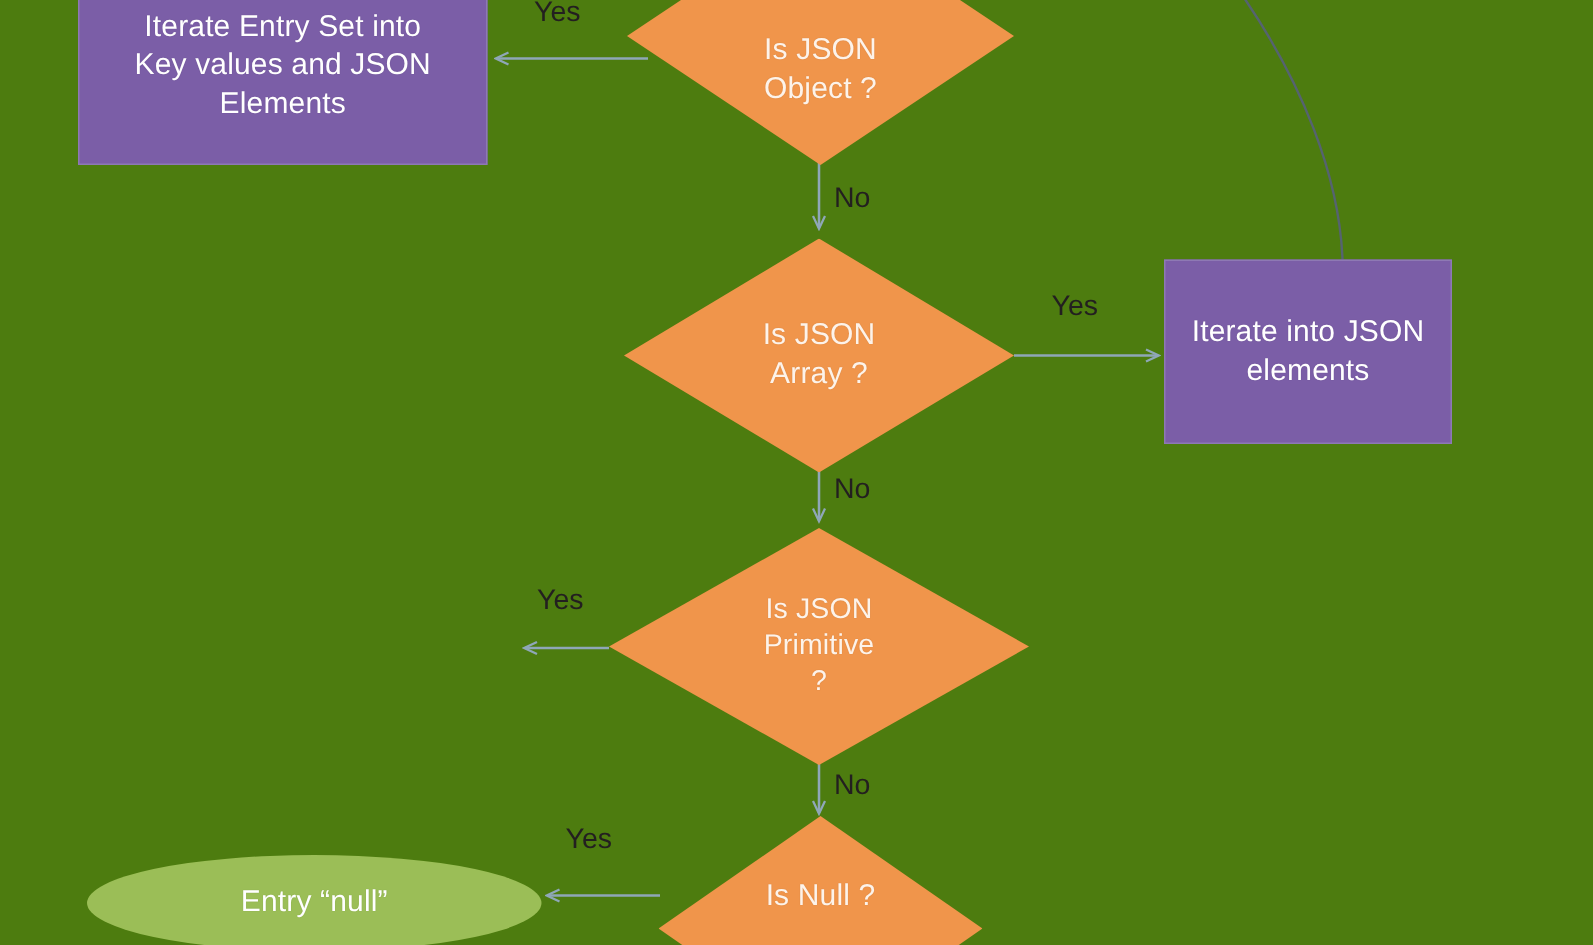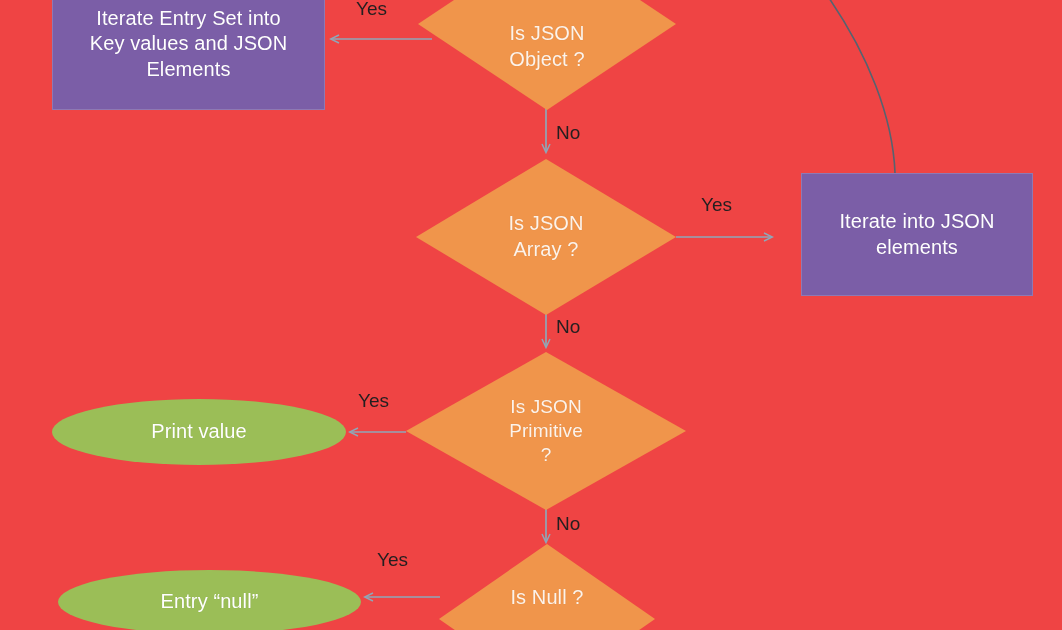--- a/index.html
+++ b/index.html
@@ -4,21 +4,21 @@
 <style>
   html, body {
     margin: 0;
     padding: 0;
     background: #ffffff;
   }
   #canvas {
     position: relative;
     width: 1062px;
     height: 630px;
-    background: #ef4444;
+    background: #4d7c0f;
     overflow: hidden;
     font-family: "Liberation Sans", sans-serif;
   }
   #edges {
     position: absolute;
     left: 0;
     top: 0;
     width: 1062px;
     height: 630px;
     pointer-events: none;
@@ -154,35 +154,32 @@
     <span class="label" style="padding-top:46px;">Is JSON
 Object ?</span>
   </div>
 
   <div class="node decision" style="left:416px; top:159px; width:260px; height:156px;">
     <span class="diamond-shape"></span>
     <span class="label">Is JSON
 Array ?</span>
   </div>
 
-  <div class="node process" style="left:776px; top:173px; width:232px; height:123px;margin-left:25px;">
+  <div class="node process" style="left:776px; top:173px; width:192px; height:123px;">
     <span class="label">Iterate into JSON
 elements</span>
   </div>
 
   <div class="node decision" style="left:406px; top:352px; width:280px; height:158px;">
     <span class="diamond-shape"></span>
     <span class="label" style="font-size:19px;">Is  JSON
 Primitive
 ?</span>
   </div>
 
-  <div class="node terminator" style="left:52px; top:399px; width:294px; height:66px;">
-    <span class="label">Print  value</span>
-  </div>
 
   <div class="node decision" style="left:439px; top:544px; width:216px; height:150px;">
     <span class="diamond-shape"></span>
     <span class="label" style="padding-bottom:42px;">Is Null ?</span>
   </div>
 
   <div class="node terminator" style="left:58px; top:570px; width:303px; height:64px;">
     <span class="label">Entry “null”</span>
   </div>
 

